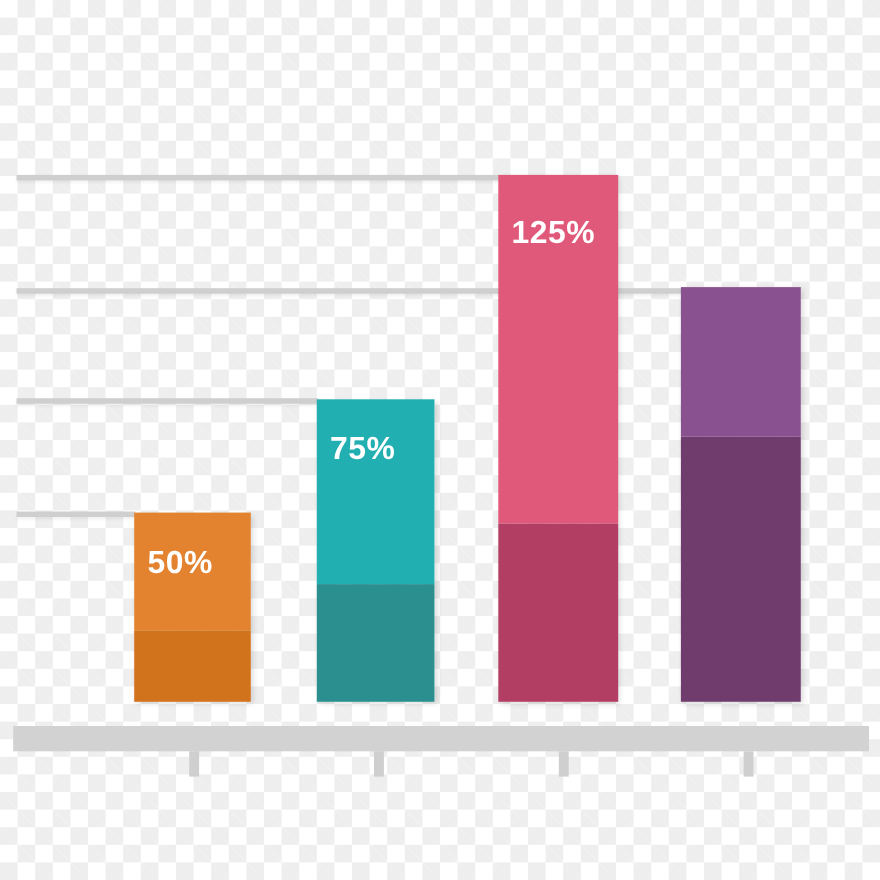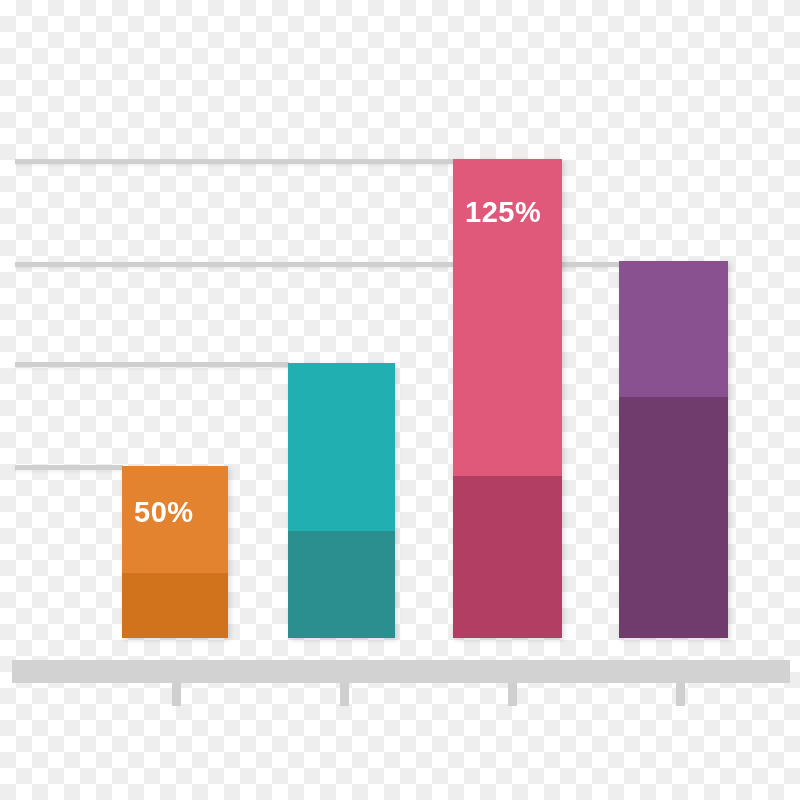--- a/index.html
+++ b/index.html
@@ -95,20 +95,21 @@
   <div class="bar" id="bar0" style="left: 122px; top: 466px; width: 106px; height: 172px;">
     <div class="bar-top" style="height: 107px; background: rgb(227, 130, 47);"></div>
     <div class="bar-bottom" style="height: 65px; background: rgb(209, 114, 28);"></div>
   </div>
   <div class="bar-label" id="lbl0" style="left: 122px; width: 99px; top: 498px; color: rgb(255, 255, 255);">50%</div>
 
   <div class="bar" id="bar1" style="left: 288px; top: 363px; width: 107px; height: 275px;">
     <div class="bar-top" style="height: 168px; background: rgb(33, 175, 178);"></div>
     <div class="bar-bottom" style="height: 107px; background: rgb(42, 143, 142);"></div>
   </div>
+  <div class="bar-label" id="lbl1" style="left: 288px; width: 107px; top: 394px; color: rgb(255, 255, 255);">75%</div>
 
   <div class="bar" id="bar2" style="left: 453px; top: 159px; width: 109px; height: 479px;">
     <div class="bar-top" style="height: 317px; background: rgb(225, 89, 122);"></div>
     <div class="bar-bottom" style="height: 162px; background: rgb(178, 62, 100);"></div>
   </div>
   <div class="bar-label" id="lbl2" style="left: 453px; width: 109px; top: 198px; color: rgb(255, 255, 255);">125%</div>
 
   <div class="bar" id="bar3" style="left: 619px; top: 261px; width: 109px; height: 377px;">
     <div class="bar-top" style="height: 136px; background: rgb(138, 81, 144);"></div>
     <div class="bar-bottom" style="height: 241px; background: rgb(111, 60, 109);"></div>

